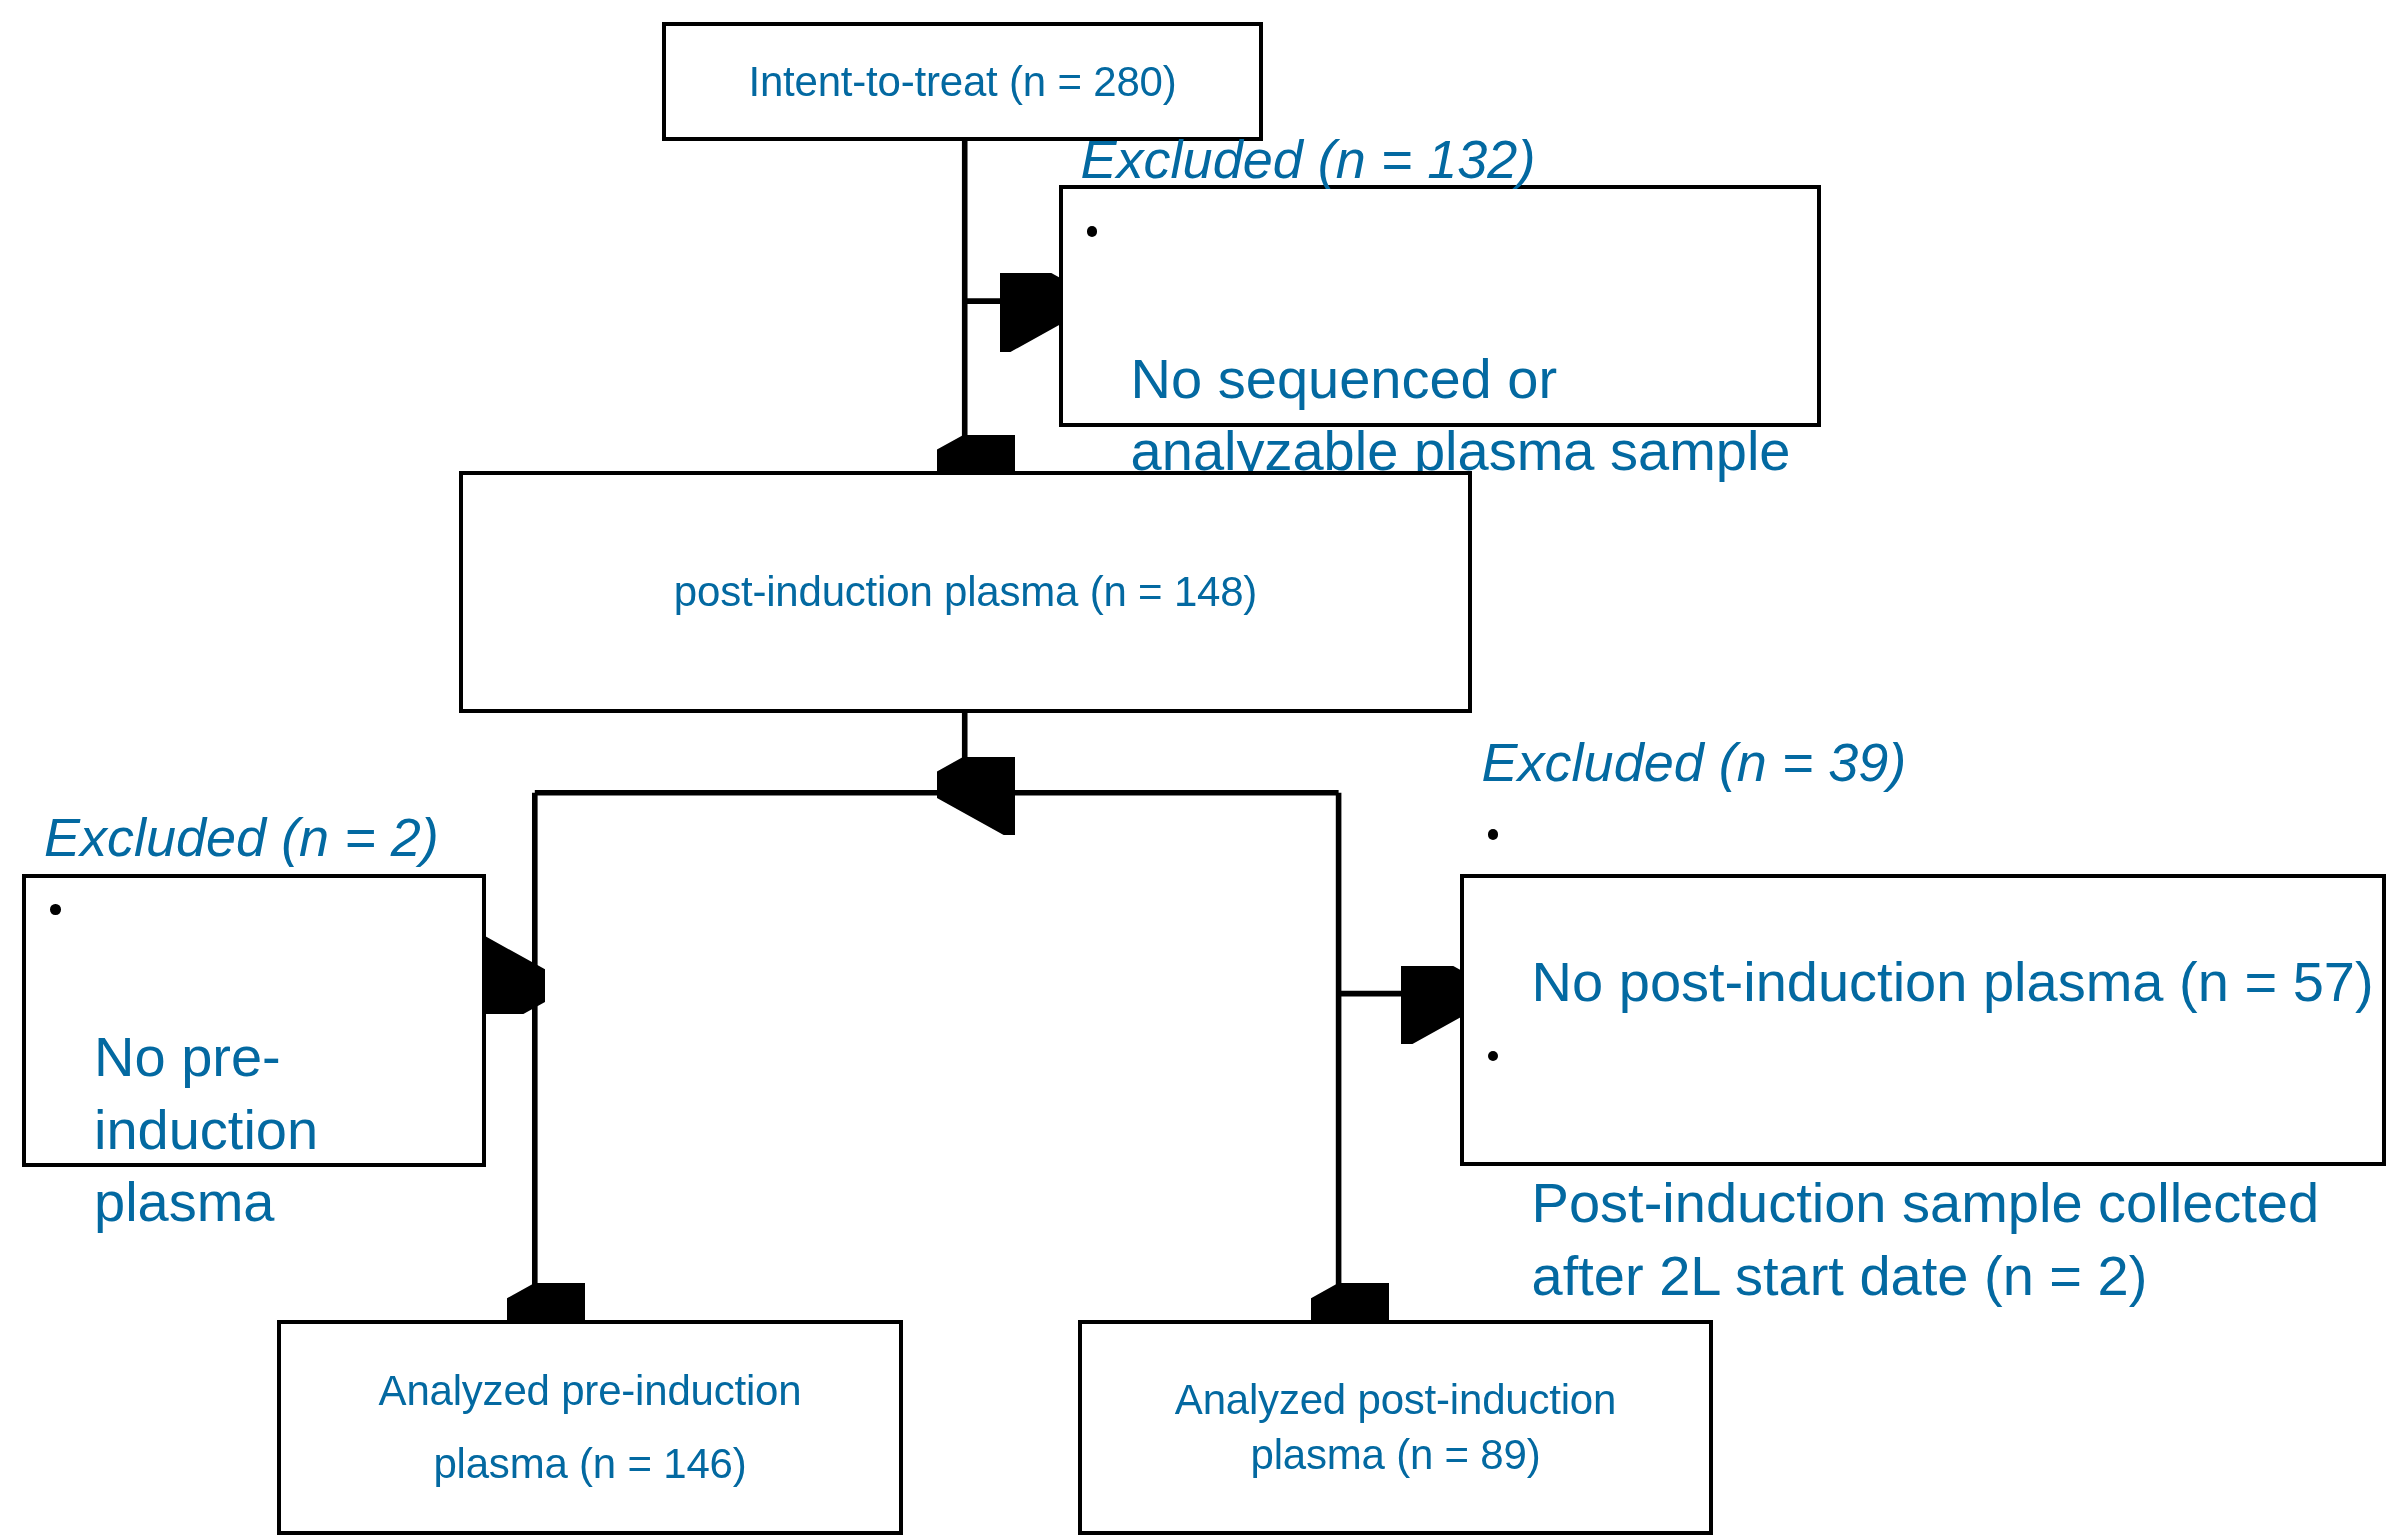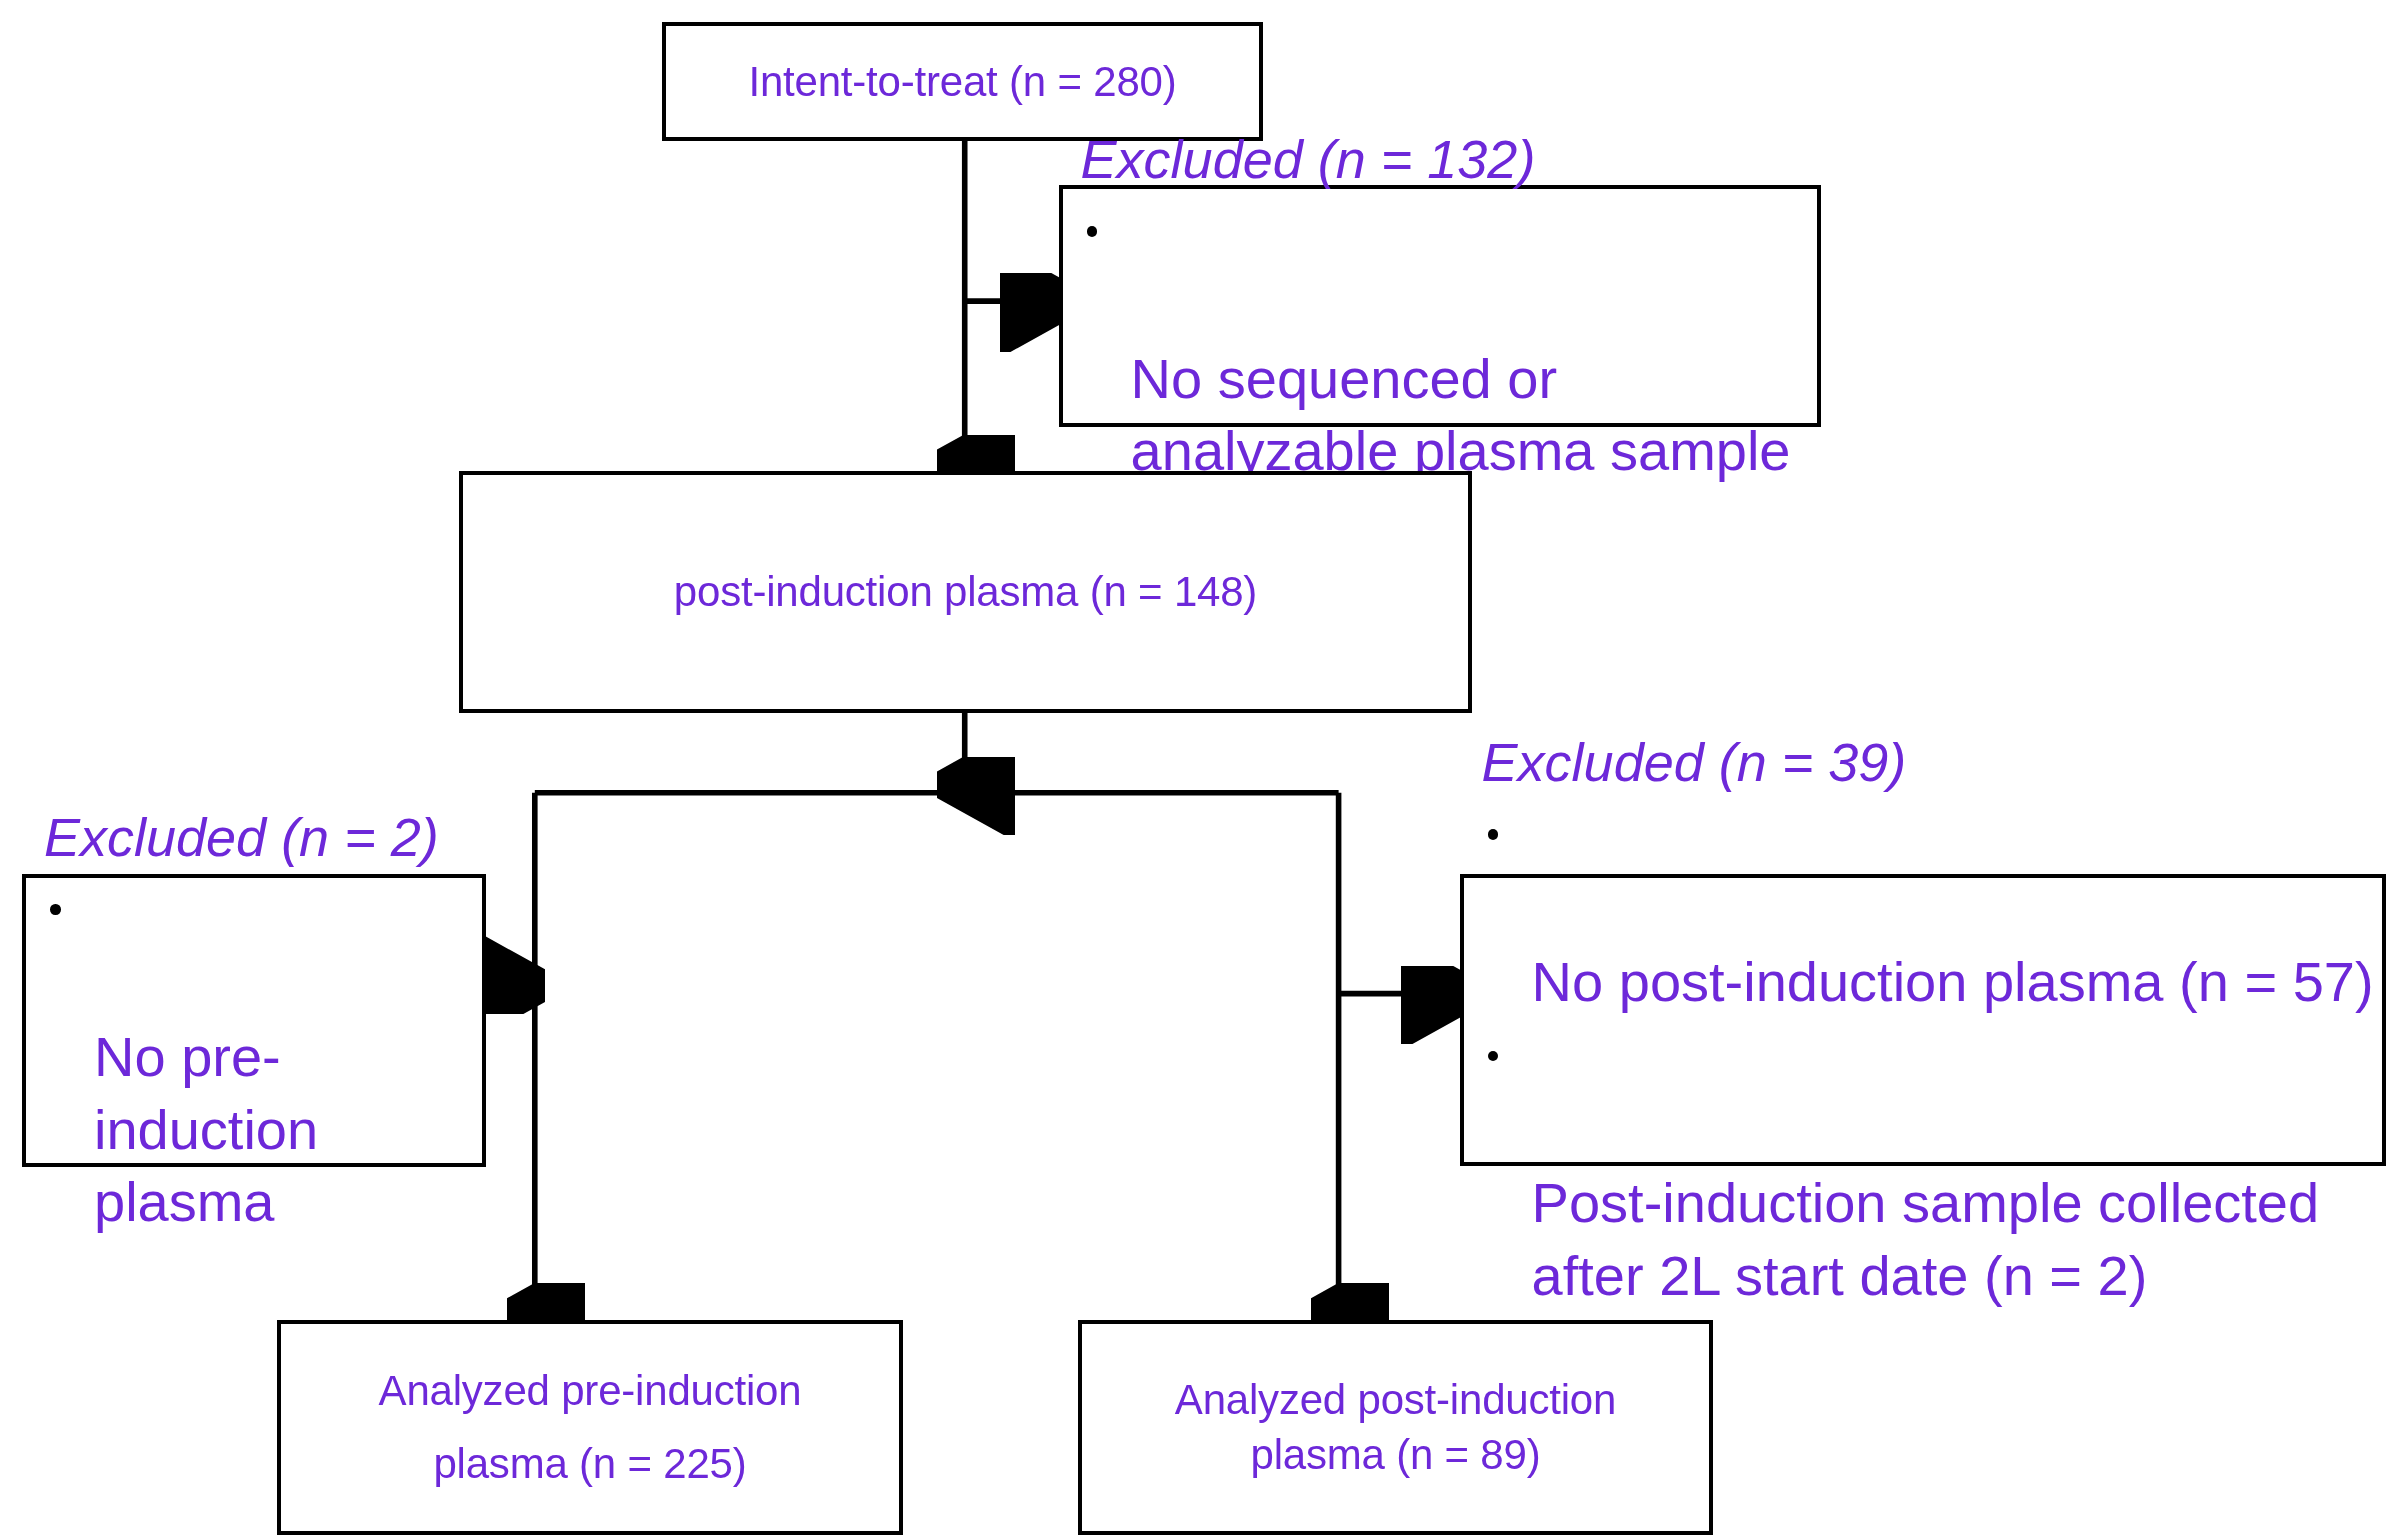--- a/index.html
+++ b/index.html
@@ -6,21 +6,21 @@
     margin: 0;
     padding: 0;
     background: #ffffff;
   }
   #canvas {
     position: relative;
     width: 2401px;
     height: 1539px;
     background: #ffffff;
     font-family: "Liberation Sans", sans-serif;
-    color: #6d28d9;
+    color: #0369a1;
     overflow: hidden;
   }
   .node {
     position: absolute;
     box-sizing: border-box;
     border: 4.8px solid #000000;
     background: #ffffff;
     display: flex;
     flex-direction: column;
     justify-content: center;
@@ -154,21 +154,21 @@
       <li class="bullet">
         <span class="dot"></span>
         <span>Post-induction sample collected
 after 2L start date (n = 2)</span>
       </li>
     </ul>
   </div>
 
   <div class="node node-center" style="left:277px; top:1320px; width:626px; height:215px;gap:18px;">
     <div class="line">Analyzed pre-induction</div>
-    <div class="line">plasma (n = 225)</div>
+    <div class="line">plasma (n = 146)</div>
   </div>
 
   <div class="node node-center" style="left:1078px; top:1320px; width:635px; height:215px;">
     <div class="line">Analyzed post-induction</div>
     <div class="line">plasma (n = 89)</div>
   </div>
 
 </div>
 
 

